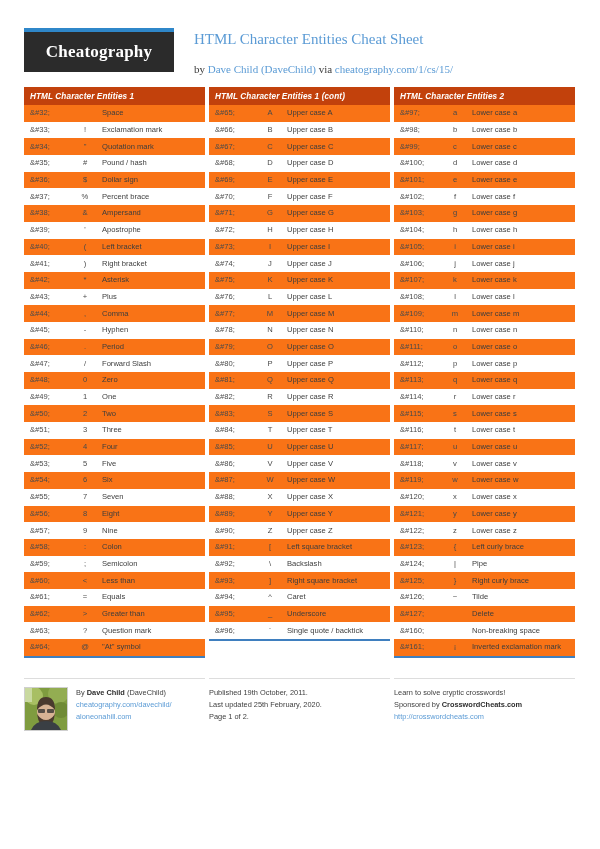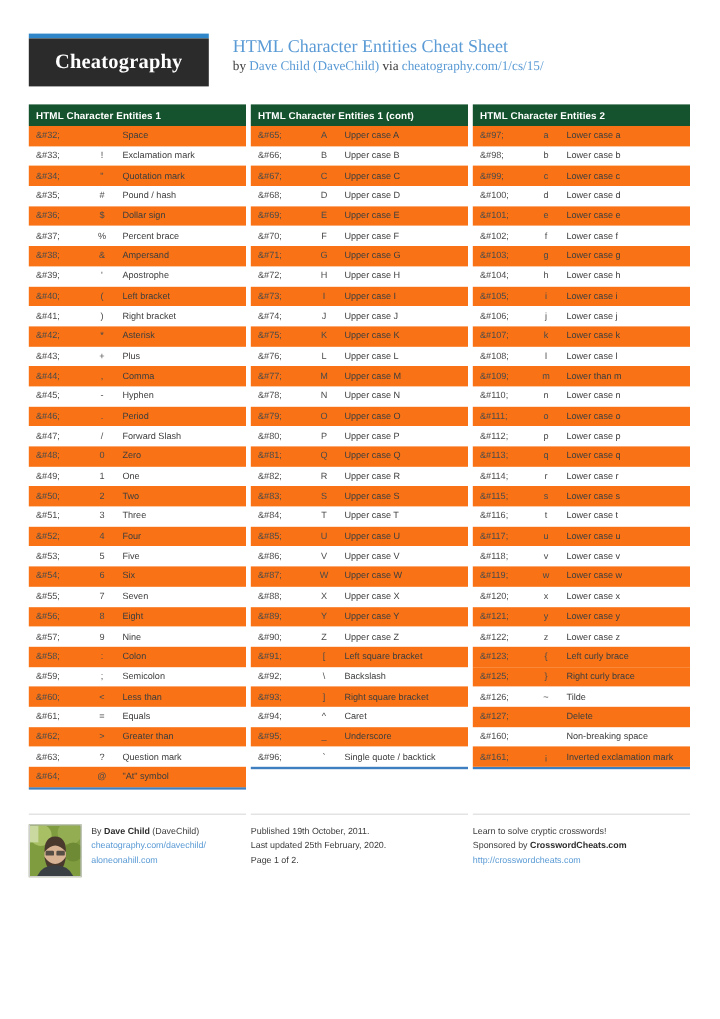--- a/index.html
+++ b/index.html
@@ -30,46 +30,47 @@
     font-size:17px;font-weight:700;letter-spacing:.2px;
   }
   .titles{padding-left:20px;padding-top:3px;}
   .cs-title{
     font-family:"Liberation Serif", serif;
     font-size:15px;color:#5b9bd5;line-height:17px;
     font-weight:400;
   }
   .cs-byline{
     font-family:"Liberation Serif", serif;
-    font-size:11px;color:#444444;line-height:15px;margin-top:0;
+    font-size:11px;color:#444444;line-height:15px;margin-top:14px;
   }
   .cs-byline a{color:#5b9bd5;text-decoration:none;}
   .cs-byline .plain{color:#3c3c3c;}
 
   
   .columns{
     display:flex;
     gap:4px;
     margin-top:9px;
   }
   .column{width:181px;flex:0 0 181px;}
 
   .table{
     width:100%;
     border-bottom:2px solid #3f7fbf;
     margin-bottom:10px;
   }
   .table-head{
-    background:#14532d;
+    background:#c2410c;
     color:#ffffff;
     font-size:8.2px;
     font-weight:700;
     padding:4.5px 6px 4.5px 6px;
     letter-spacing:.1px;
     line-height:9px;
+    font-style:italic;
   }
   .row{
     display:flex;
     align-items:center;
     font-size:7.6px;
     color:#3d3d3d;
     height:16.7px;
     box-sizing:border-box;
     padding:0 4px 0 6px;
     line-height:10px;
@@ -525,21 +526,21 @@
               <div class="c-desc">Lower case k</div>
             </div>
             <div class="row">
               <div class="c-code">&amp;#108;</div>
               <div class="c-char">l</div>
               <div class="c-desc">Lower case l</div>
             </div>
             <div class="row alt">
               <div class="c-code">&amp;#109;</div>
               <div class="c-char">m</div>
-              <div class="c-desc">Lower than m</div>
+              <div class="c-desc">Lower case m</div>
             </div>
             <div class="row">
               <div class="c-code">&amp;#110;</div>
               <div class="c-char">n</div>
               <div class="c-desc">Lower case n</div>
             </div>
             <div class="row alt">
               <div class="c-code">&amp;#111;</div>
               <div class="c-char">o</div>
               <div class="c-desc">Lower case o</div>
@@ -596,20 +597,25 @@
             </div>
             <div class="row">
               <div class="c-code">&amp;#122;</div>
               <div class="c-char">z</div>
               <div class="c-desc">Lower case z</div>
             </div>
             <div class="row alt">
               <div class="c-code">&amp;#123;</div>
               <div class="c-char">{</div>
               <div class="c-desc">Left curly brace</div>
+            </div>
+            <div class="row">
+              <div class="c-code">&amp;#124;</div>
+              <div class="c-char">|</div>
+              <div class="c-desc">Pipe</div>
             </div>
             <div class="row alt">
               <div class="c-code">&amp;#125;</div>
               <div class="c-char">}</div>
               <div class="c-desc">Right curly brace</div>
             </div>
             <div class="row">
               <div class="c-code">&amp;#126;</div>
               <div class="c-char">~</div>
               <div class="c-desc">Tilde</div>

